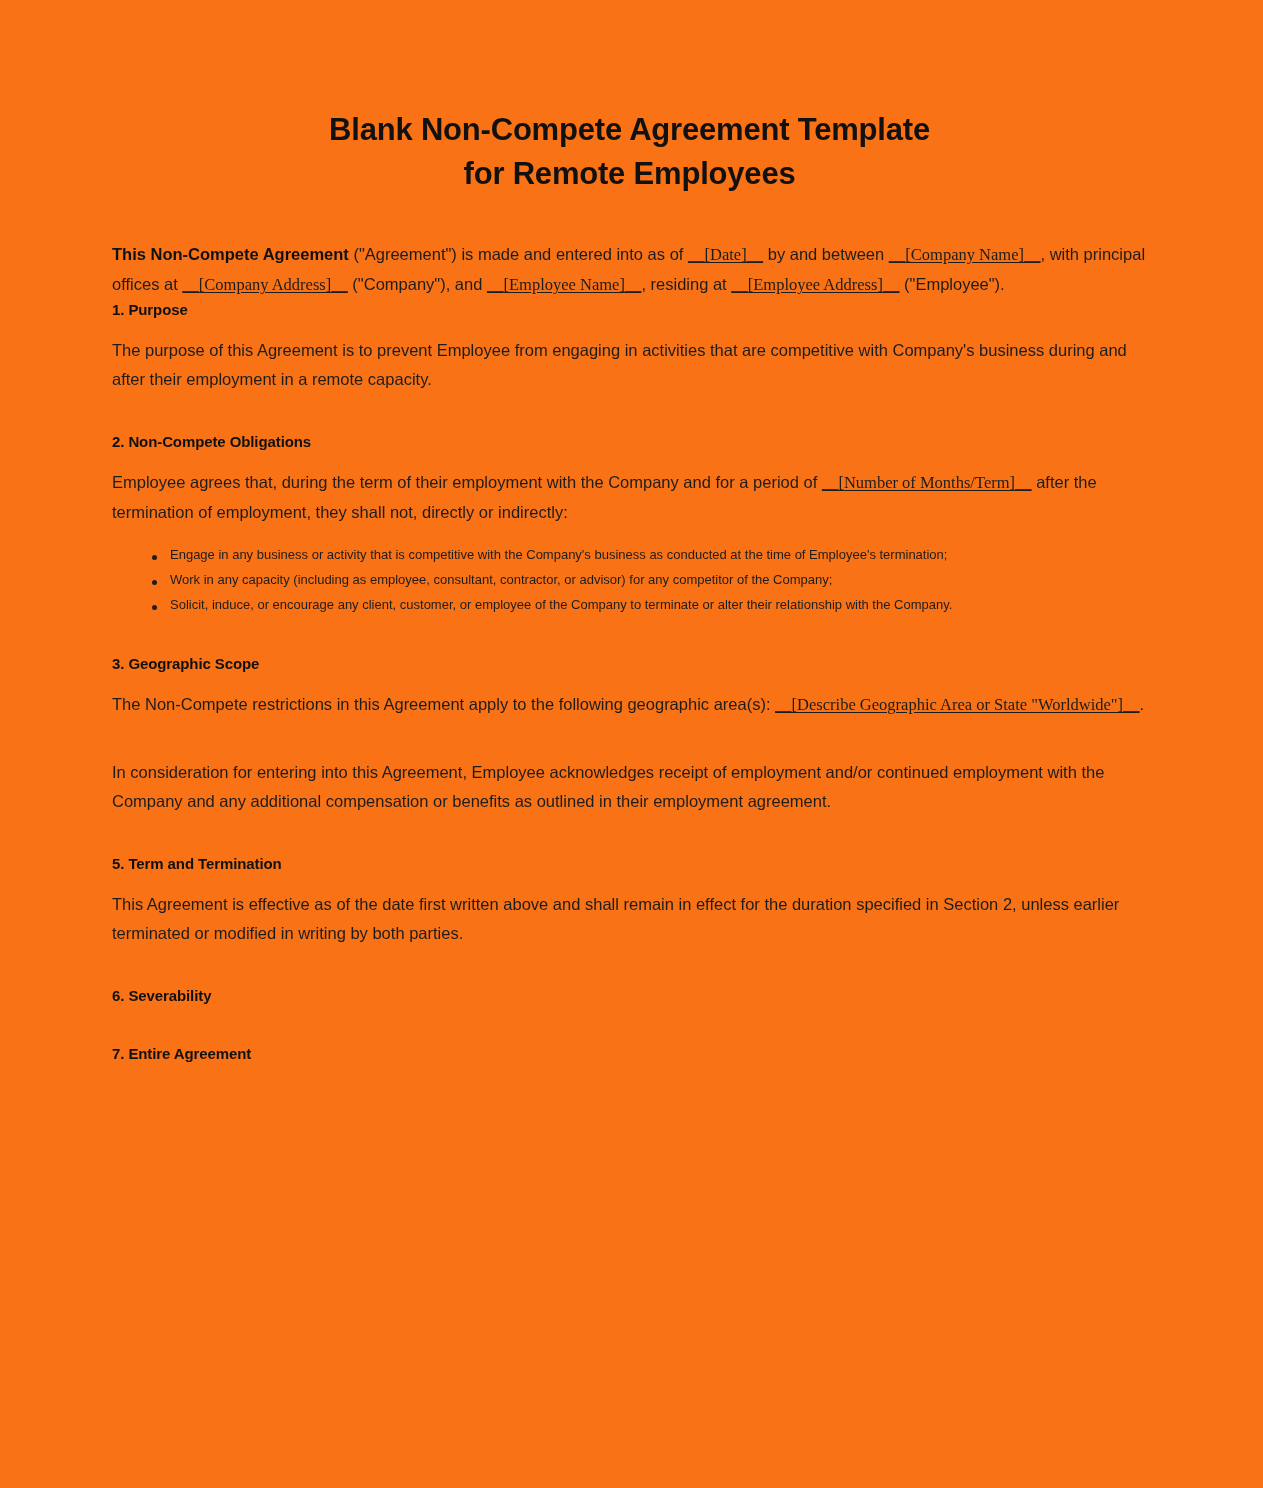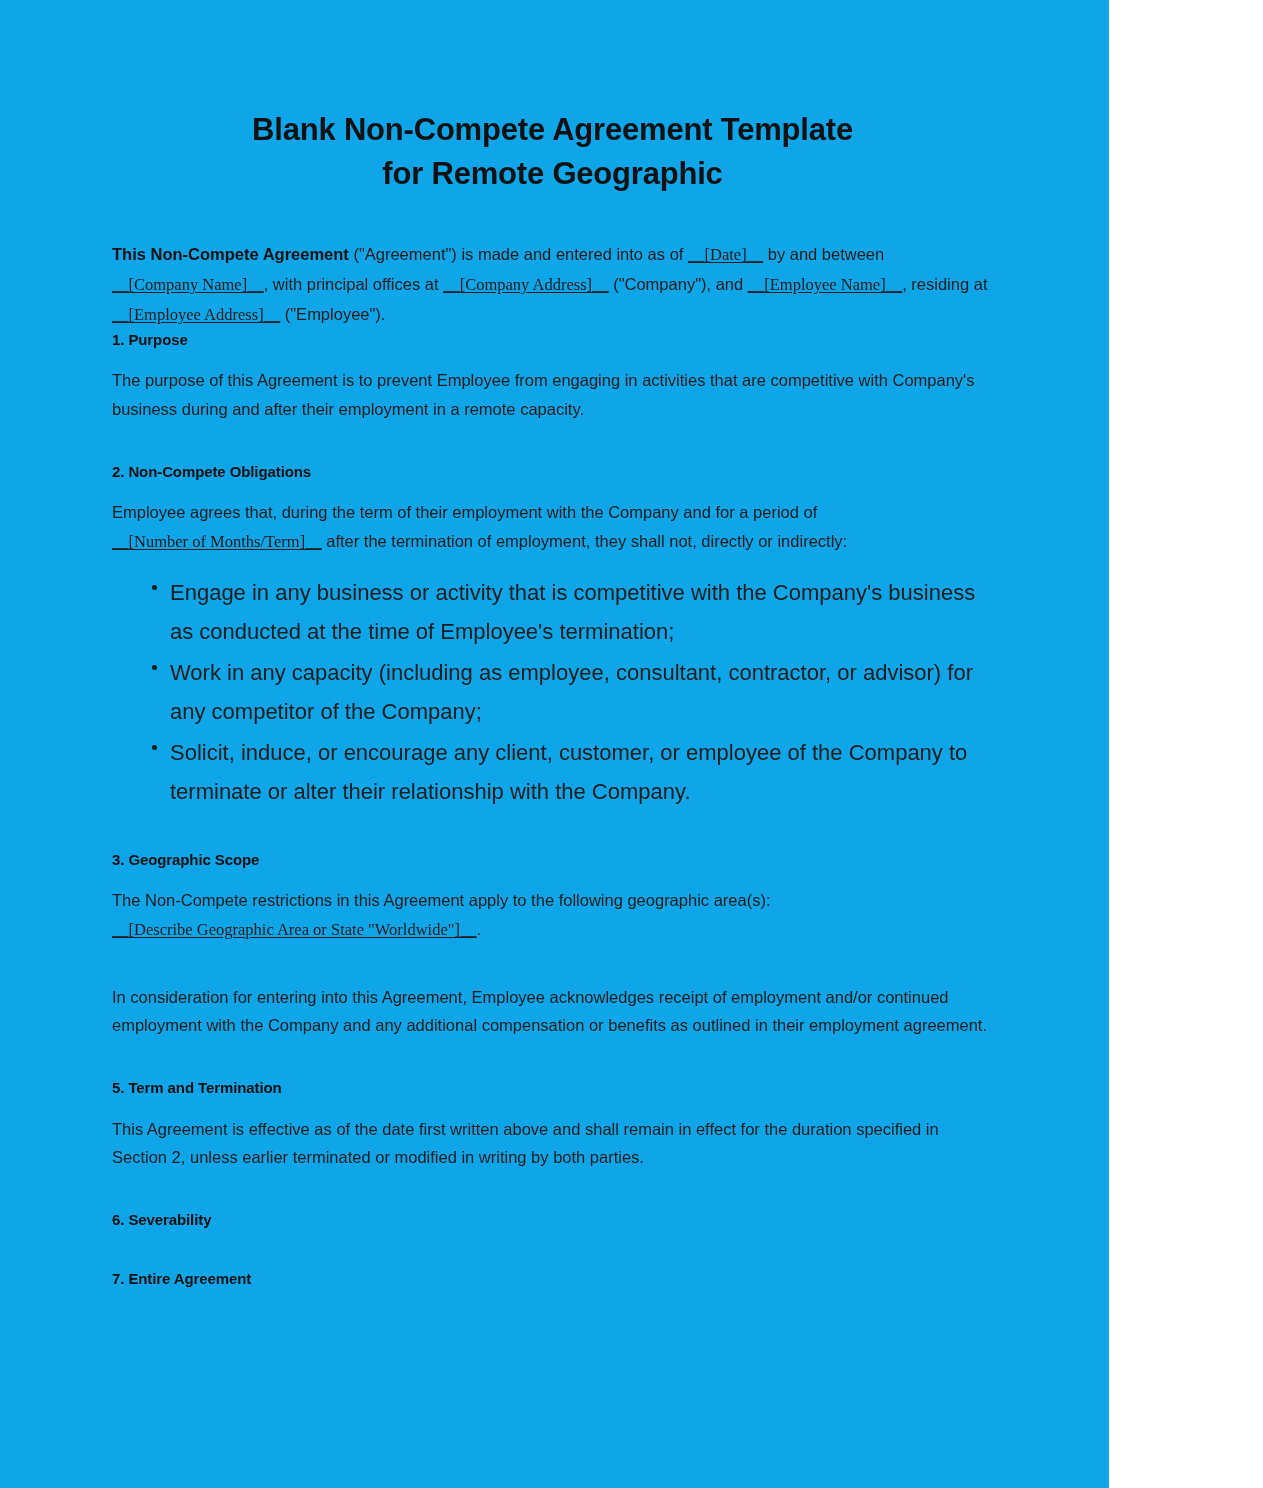--- a/index.html
+++ b/index.html
@@ -9,24 +9,24 @@
   }
   body {
     width: 1263px;
     height: 1488px;
     font-family: "Liberation Sans", sans-serif;
     color: #1a1a1a;
     -webkit-font-smoothing: antialiased;
   }
   .page {
     box-sizing: border-box;
-    width: 1109px;
+    width: 1263px;
     min-height: 1488px;
     padding: 108px 116px 40px 112px;
-    background: #0ea5e9;
+    background: #f97316;
   }
   .doc-title {
     margin: 0 0 44px 0;
     font-size: 31px;
     line-height: 1.42;
     font-weight: bold;
     text-align: center;
     color: #111111;
     letter-spacing: -0.2px;
   }
@@ -68,21 +68,21 @@
     white-space: nowrap;
     font-family: Liberation Serif, serif;
   }
   ul.obligations-list {
     margin: 16px 0 0 0;
     padding: 0 0 0 40px;
     list-style: none;
   }
   ul.obligations-list li {
     position: relative;
-    font-size: 22px;
+    font-size: 13px;
     line-height: 1.78;
     color: #1d1d1d;
     padding-left: 18px;
     margin-bottom: 2px;
   }
   ul.obligations-list li:before {
     content: "";
     position: absolute;
     left: 0;
     top: 12px;
@@ -92,21 +92,21 @@
     background: #1d1d1d;
   }
 </style>
 </head>
 <body>
 
 <div class="page">
 
   <h1 class="doc-title">
     <span class="title-line">Blank Non-Compete Agreement Template</span>
-    <span class="title-line">for Remote Geographic</span>
+    <span class="title-line">for Remote Employees</span>
   </h1>
 
   <p class="body-text intro"><span class="lead-in">This Non-Compete Agreement</span><span> ("Agreement") is made and entered into as of </span><span class="blank-field">__[Date]__</span><span> by and between </span><span class="blank-field">__[Company Name]__</span><span>, with principal offices at </span><span class="blank-field">__[Company Address]__</span><span> ("Company"), and </span><span class="blank-field">__[Employee Name]__</span><span>, residing at </span><span class="blank-field">__[Employee Address]__</span><span> ("Employee").</span></p>
 
   <div class="section">
     <h2 class="section-heading">1. Purpose</h2>
     <p class="body-text">The purpose of this Agreement is to prevent Employee from engaging in activities that are competitive with Company's business during and after their employment in a remote capacity.</p>
   </div>
 
   <div class="section">

